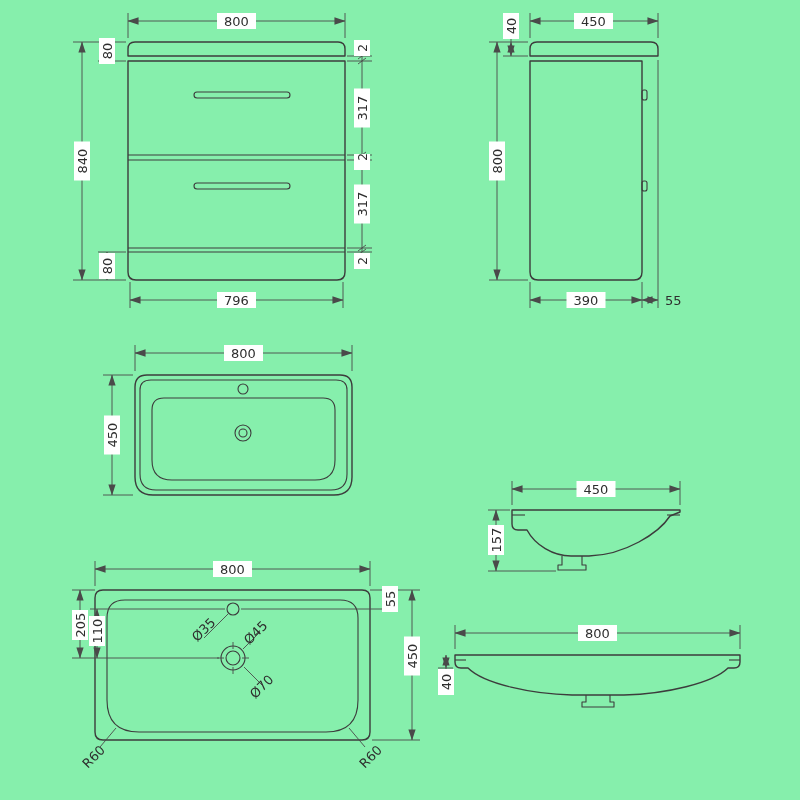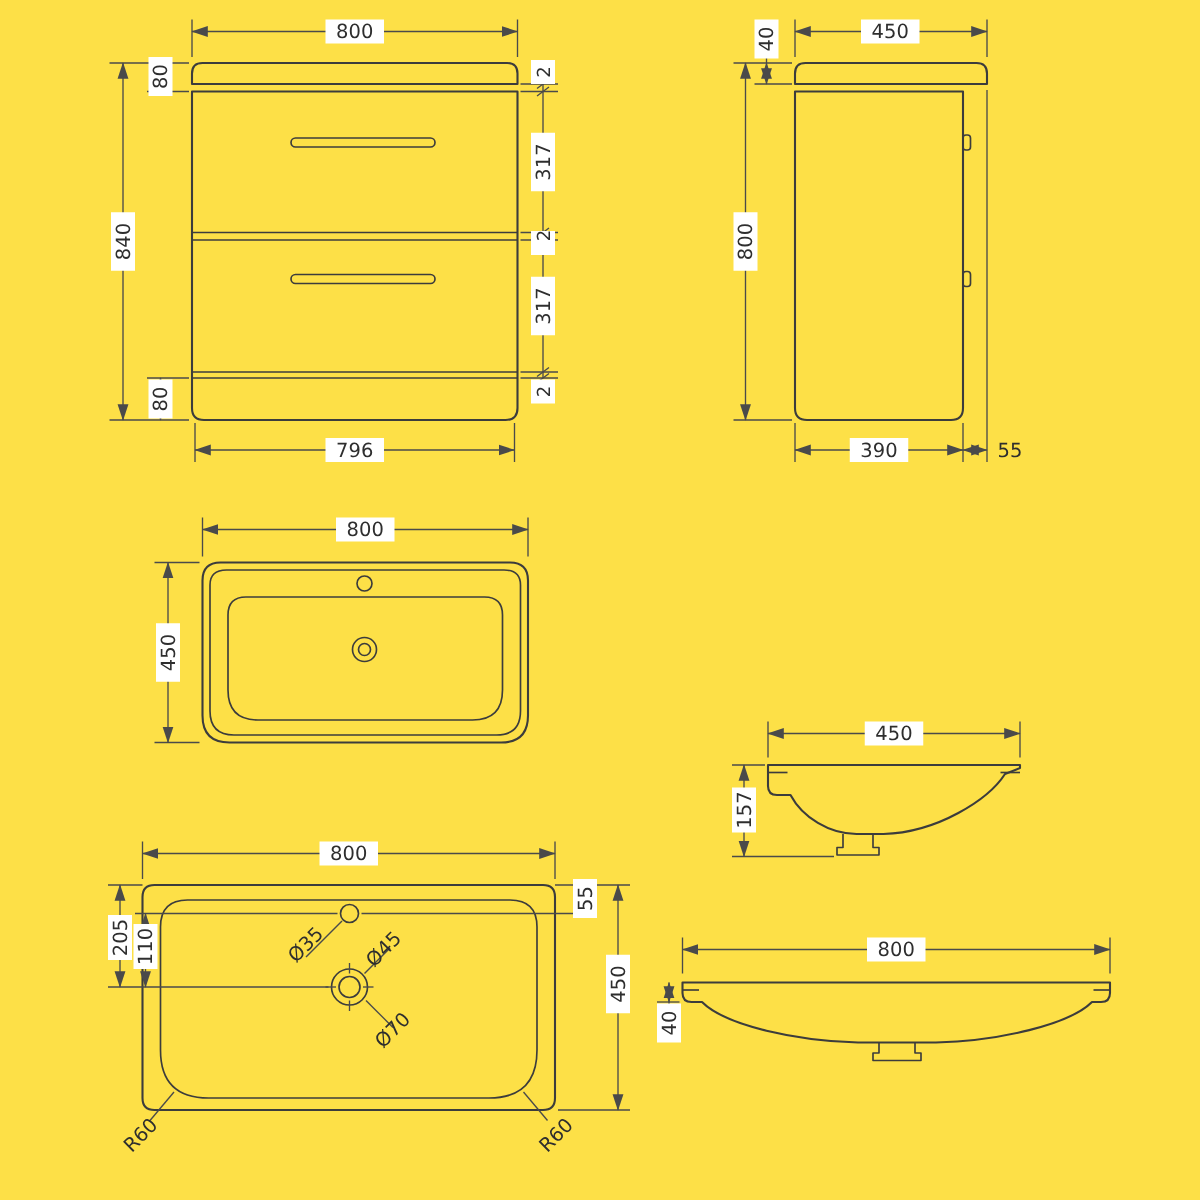--- a/index.html
+++ b/index.html
@@ -1,16 +1,16 @@
 <!DOCTYPE html>
 <html><head>
 <meta charset="utf-8">
 <style>
   html, body { margin:0; padding:0; background:#ffffff; }
-  .sheet { width:800px; height:800px; background:#fde047; position:relative; overflow:hidden; }
+  .sheet { width:800px; height:800px; background:#86efac; position:relative; overflow:hidden; }
   svg { display:block; }
   .obj  { fill:none; stroke:#3c3c3c; stroke-width:1.4; stroke-linejoin:round; stroke-linecap:round; }
   .obj2 { fill:none; stroke:#3c3c3c; stroke-width:1.1; stroke-linejoin:round; }
   .ext, .leader, .tick { stroke:#4a4a4a; stroke-width:0.9; fill:none; }
   .dim { stroke:#4a4a4a; stroke-width:0.9; fill:none; }
   .lbg { fill:#ffffff; }
   .dt { font-family:"DejaVu Sans","Liberation Sans",sans-serif; font-size:13px; fill:#2e2e2e; text-anchor:middle; }
   .dts { font-size:12px; }
   .start { text-anchor:start; }
 </style>

